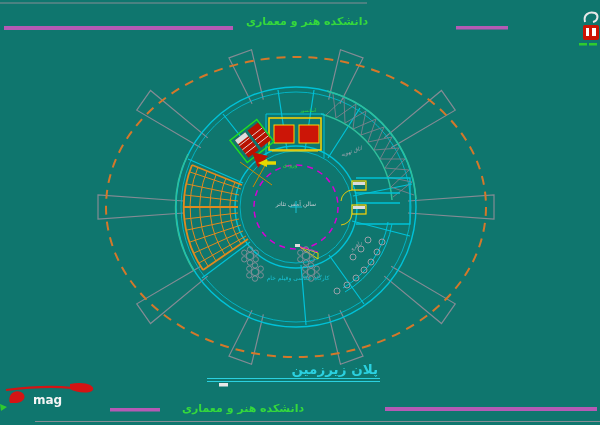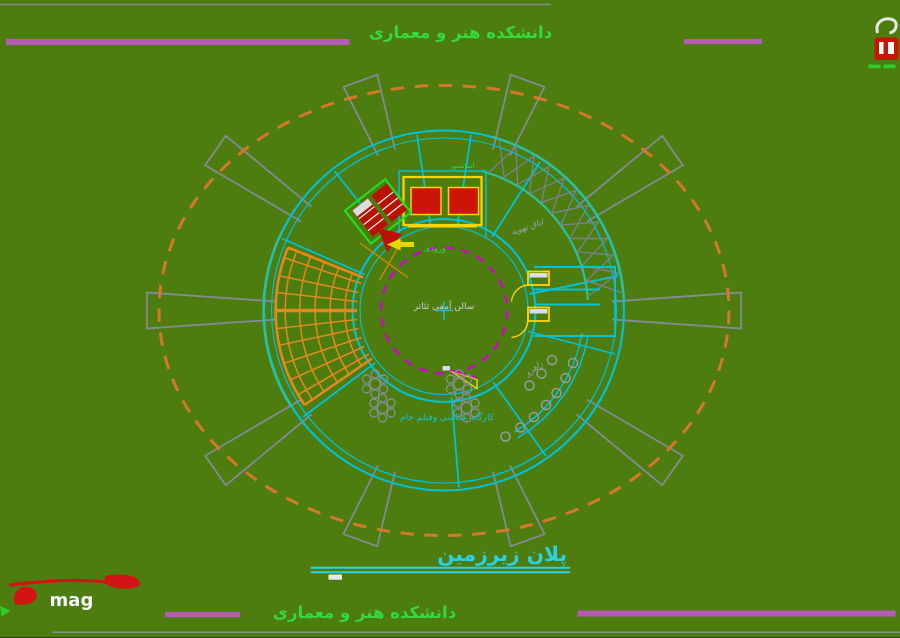--- a/index.html
+++ b/index.html
@@ -1,16 +1,16 @@
 <!DOCTYPE html>
 <html><head>
 <meta charset="utf-8">
 <style>
   html,body{margin:0;padding:0;background:#11161d;}
-  .stage{position:relative;width:600px;height:425px;background:#4d7c0f;overflow:hidden;
+  .stage{position:relative;width:600px;height:425px;background:#0f766e;overflow:hidden;
          font-family:"DejaVu Sans",sans-serif;}
   svg{display:block}
   svg text{font-family:"DejaVu Sans",sans-serif;}
 </style>
 </head>
 <body>
 
 <div class="stage">
 <svg width="600" height="425" viewBox="0 0 600 425">
 

